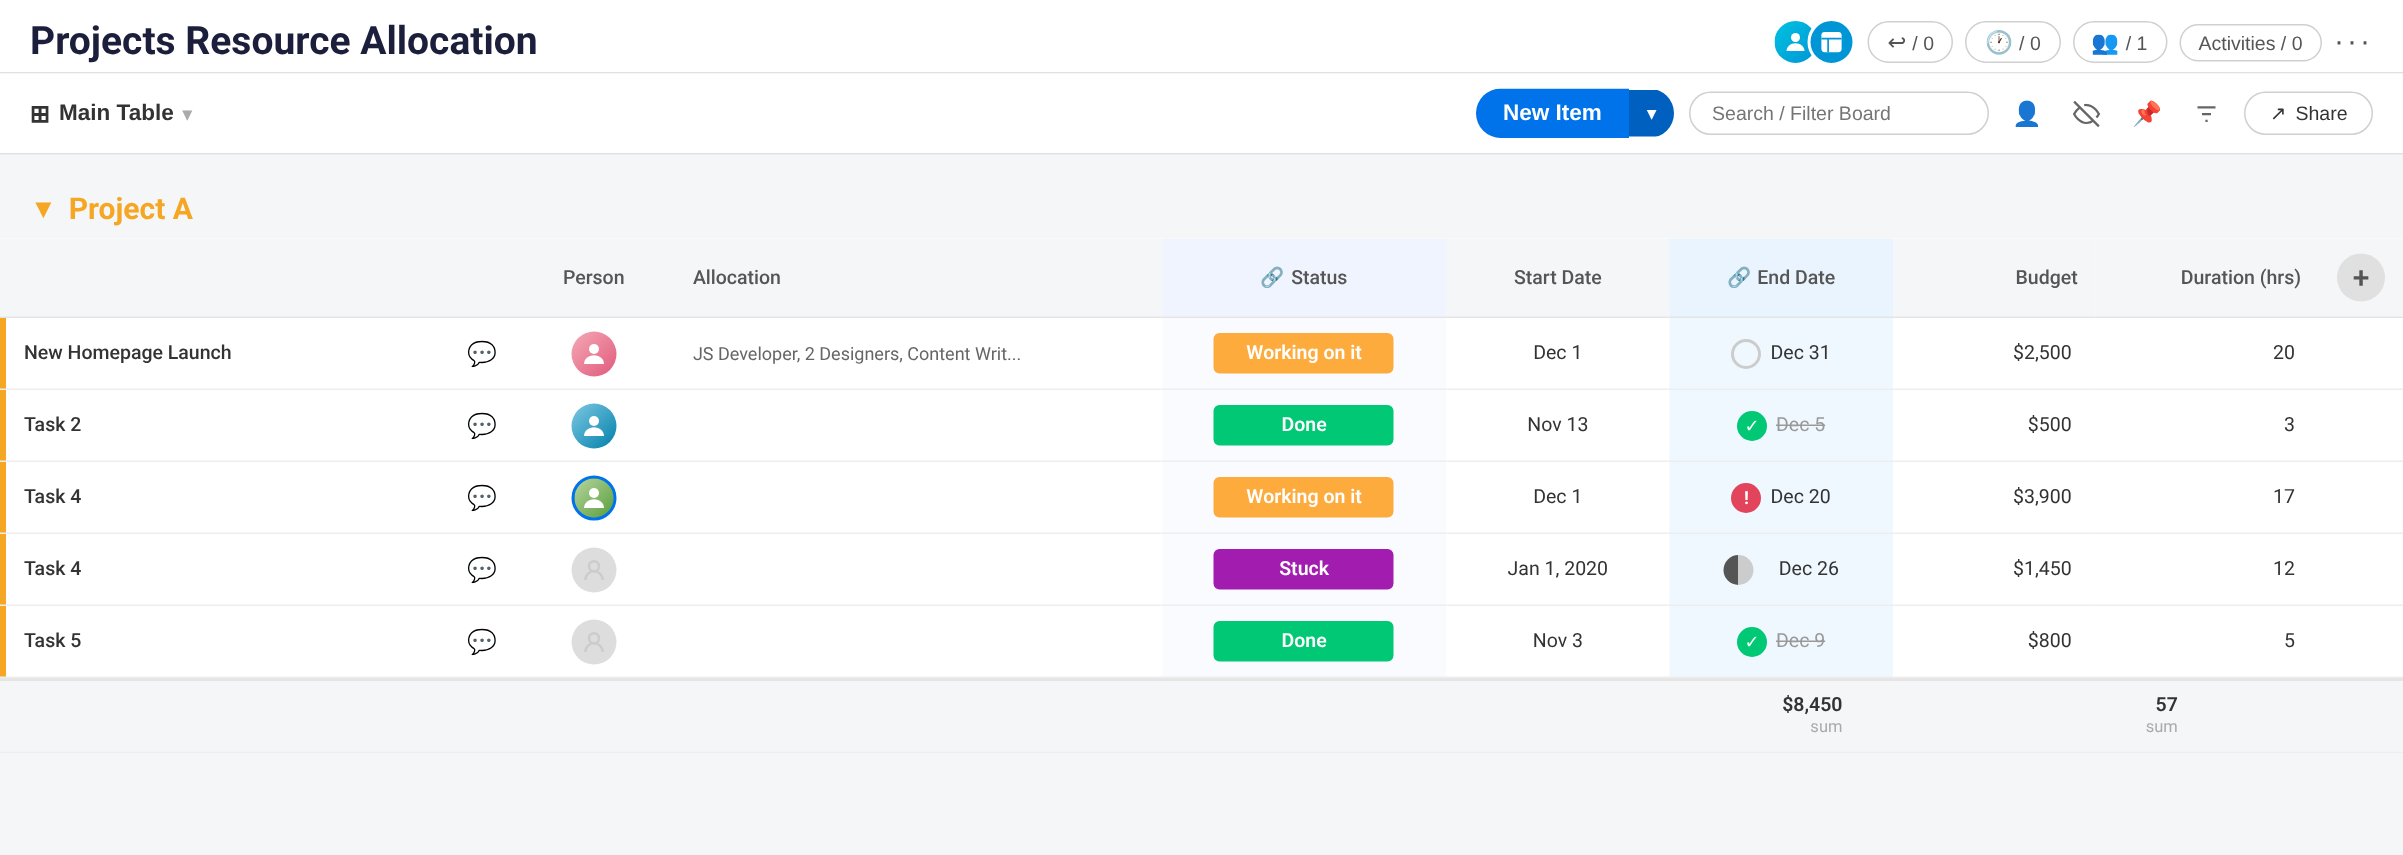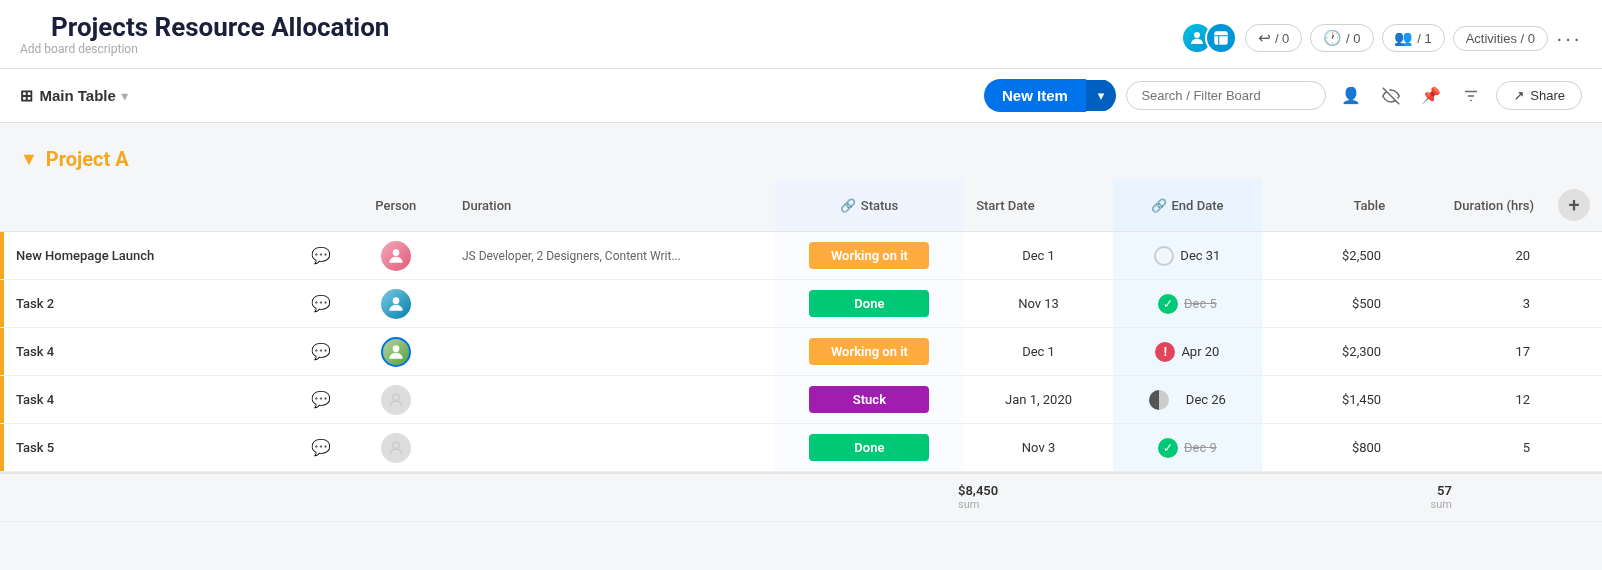--- a/index.html
+++ b/index.html
@@ -1,20 +1,20 @@
 <!DOCTYPE html>
 <html><head>
   <meta charset="utf-8">
   <style>
     * { box-sizing: border-box; margin: 0; padding: 0; }
     body { font-family: -apple-system, BlinkMacSystemFont, 'Segoe UI', Roboto, sans-serif; background: #f5f6f8; color: #333; font-size: 14px; }
 
     .header { background: #fff; padding: 12px 20px 0 20px; border-bottom: 1px solid #e0e0e0; display: flex; flex-direction: column; }
     .header-top { display: flex; align-items: center; justify-content: space-between; margin-bottom: 4px; }
-    .header-title { font-size: 26px; font-weight: 700; color: #1c1f3b; margin-left: 31px; }
+    .header-title { font-size: 26px; font-weight: 700; color: #1c1f3b; }
     .header-desc { font-size: 12px; color: #aaa; margin-bottom: 8px; }
     .header-actions { display: flex; align-items: center; gap: 8px; }
 
     .avatar-group { display: flex; align-items: center; }
     .avatar { width: 32px; height: 32px; border-radius: 50%; background: #6c63ff; display: flex; align-items: center; justify-content: center; color: #fff; font-size: 12px; font-weight: 600; overflow: hidden; position: relative; }
     .avatar-blue { background: linear-gradient(135deg, #00c2e0, #0096d6); }
 
     .pill-btn { display: flex; align-items: center; gap: 4px; border: 1.5px solid #d0d0d0; border-radius: 20px; padding: 4px 12px; background: #fff; cursor: pointer; font-size: 13px; color: #555; white-space: nowrap; }
 
     .activities-btn { border: 1.5px solid #d0d0d0; border-radius: 20px; padding: 4px 12px; background: #fff; cursor: pointer; font-size: 13px; color: #555; }
@@ -88,21 +88,20 @@
     .person-highlight { border: 2px solid #0073ea; border-radius: 50%; }
   </style>
 </head>
 <body>
 
 <div>
   <div class="header">
     <div class="header-top">
       <div style="display:flex;flex-direction:column;">
         <span class="header-title">Projects Resource Allocation</span>
-        <span class="header-desc" style="cursor:pointer;">Add board description</span>
       </div>
       <div class="header-actions">
 
         <div class="avatar-group">
           <div class="avatar avatar-blue" style="border:2px solid #fff;">
             <svg viewBox="0 0 24 24" width="18" height="18" fill="white">
                 <circle cx="12" cy="8" r="4"></circle>
                 <path d="M4 20c0-4 3.6-7 8-7s8 3 8 7"></path>
               </svg>
           </div>
@@ -177,35 +176,35 @@
   </div>
 
   <div class="table-wrap">
     <table>
       <thead>
         <tr>
           <th style="width:4px;padding:0;"></th>
           <th style="min-width:220px;"></th>
           <th style="width:40px;"></th>
           <th style="text-align:center;min-width:80px;">Person</th>
-          <th style="min-width:200px;">Duration</th>
+          <th style="min-width:200px;">Allocation</th>
           <th style="text-align:center;min-width:140px;background:#f0f4ff;">
             <span style="display:flex;align-items:center;justify-content:center;gap:4px;">
               <span style="color:#0073ea;">🔗</span>
               <span>Status</span>
             </span>
           </th>
-          <th style="text-align:left;min-width:110px;">Start Date</th>
+          <th style="text-align:center;min-width:110px;">Start Date</th>
           <th style="text-align:center;min-width:110px;background:#eaf4ff;">
             <span style="display:flex;align-items:center;justify-content:center;gap:4px;">
               <span style="color:#0073ea;">🔗</span>
               <span>End Date</span>
             </span>
           </th>
-          <th style="text-align:right;min-width:100px;">Table</th>
+          <th style="text-align:right;min-width:100px;">Budget</th>
           <th style="text-align:right;min-width:110px;">Duration (hrs)</th>
           <th style="width:40px;text-align:center;">
             <div class="add-col-btn">+</div>
           </th>
         </tr>
       </thead>
       <tbody id="table-body">
       <tr>
     <td class="row-left-bar"></td>
     <td class="task-name">New Homepage Launch</td>
@@ -285,24 +284,24 @@
               </div>
     </td>
     <td class="resources-cell"></td>
     <td class="status-cell" style="background:#fafbff;">
       <span class="status-badge status-working">Working on it</span>
     </td>
     <td class="date-cell">Dec 1</td>
     <td class="date-cell" style="background:#f0f8ff;">
       <div style="display:flex;align-items:center;justify-content:center;gap:6px;">
         <span class="status-icon-alert">!</span>
-        <span>Apr 20</span>
-      </div>
-    </td>
-    <td class="budget-cell">$2,300</td>
+        <span>Dec 20</span>
+      </div>
+    </td>
+    <td class="budget-cell">$3,900</td>
     <td class="duration-cell">17</td>
     <td></td>
   </tr>
           <tr>
     <td class="row-left-bar"></td>
     <td class="task-name">Task 4</td>
     <td style="text-align:center;">
       <span class="comment-icon">💬</span>
     </td>
     <td>
@@ -369,21 +368,21 @@
       <tbody>
           <tr class="sum-row">
         <td style="width:4px;padding:0;"></td>
         <td></td>
         <td></td>
         <td></td>
         <td></td>
         <td></td>
         <td></td>
         <td></td>
-        <td style="text-align:left;padding:8px 16px;">
+        <td style="text-align:right;padding:8px 16px;">
           <span>$8,450</span>
           <span class="sum-label">sum</span>
         </td>
         <td style="text-align:right;padding:8px 16px;">
           <span>57</span>
           <span class="sum-label">sum</span>
         </td>
         <td></td>
       </tr>
     </tbody>

